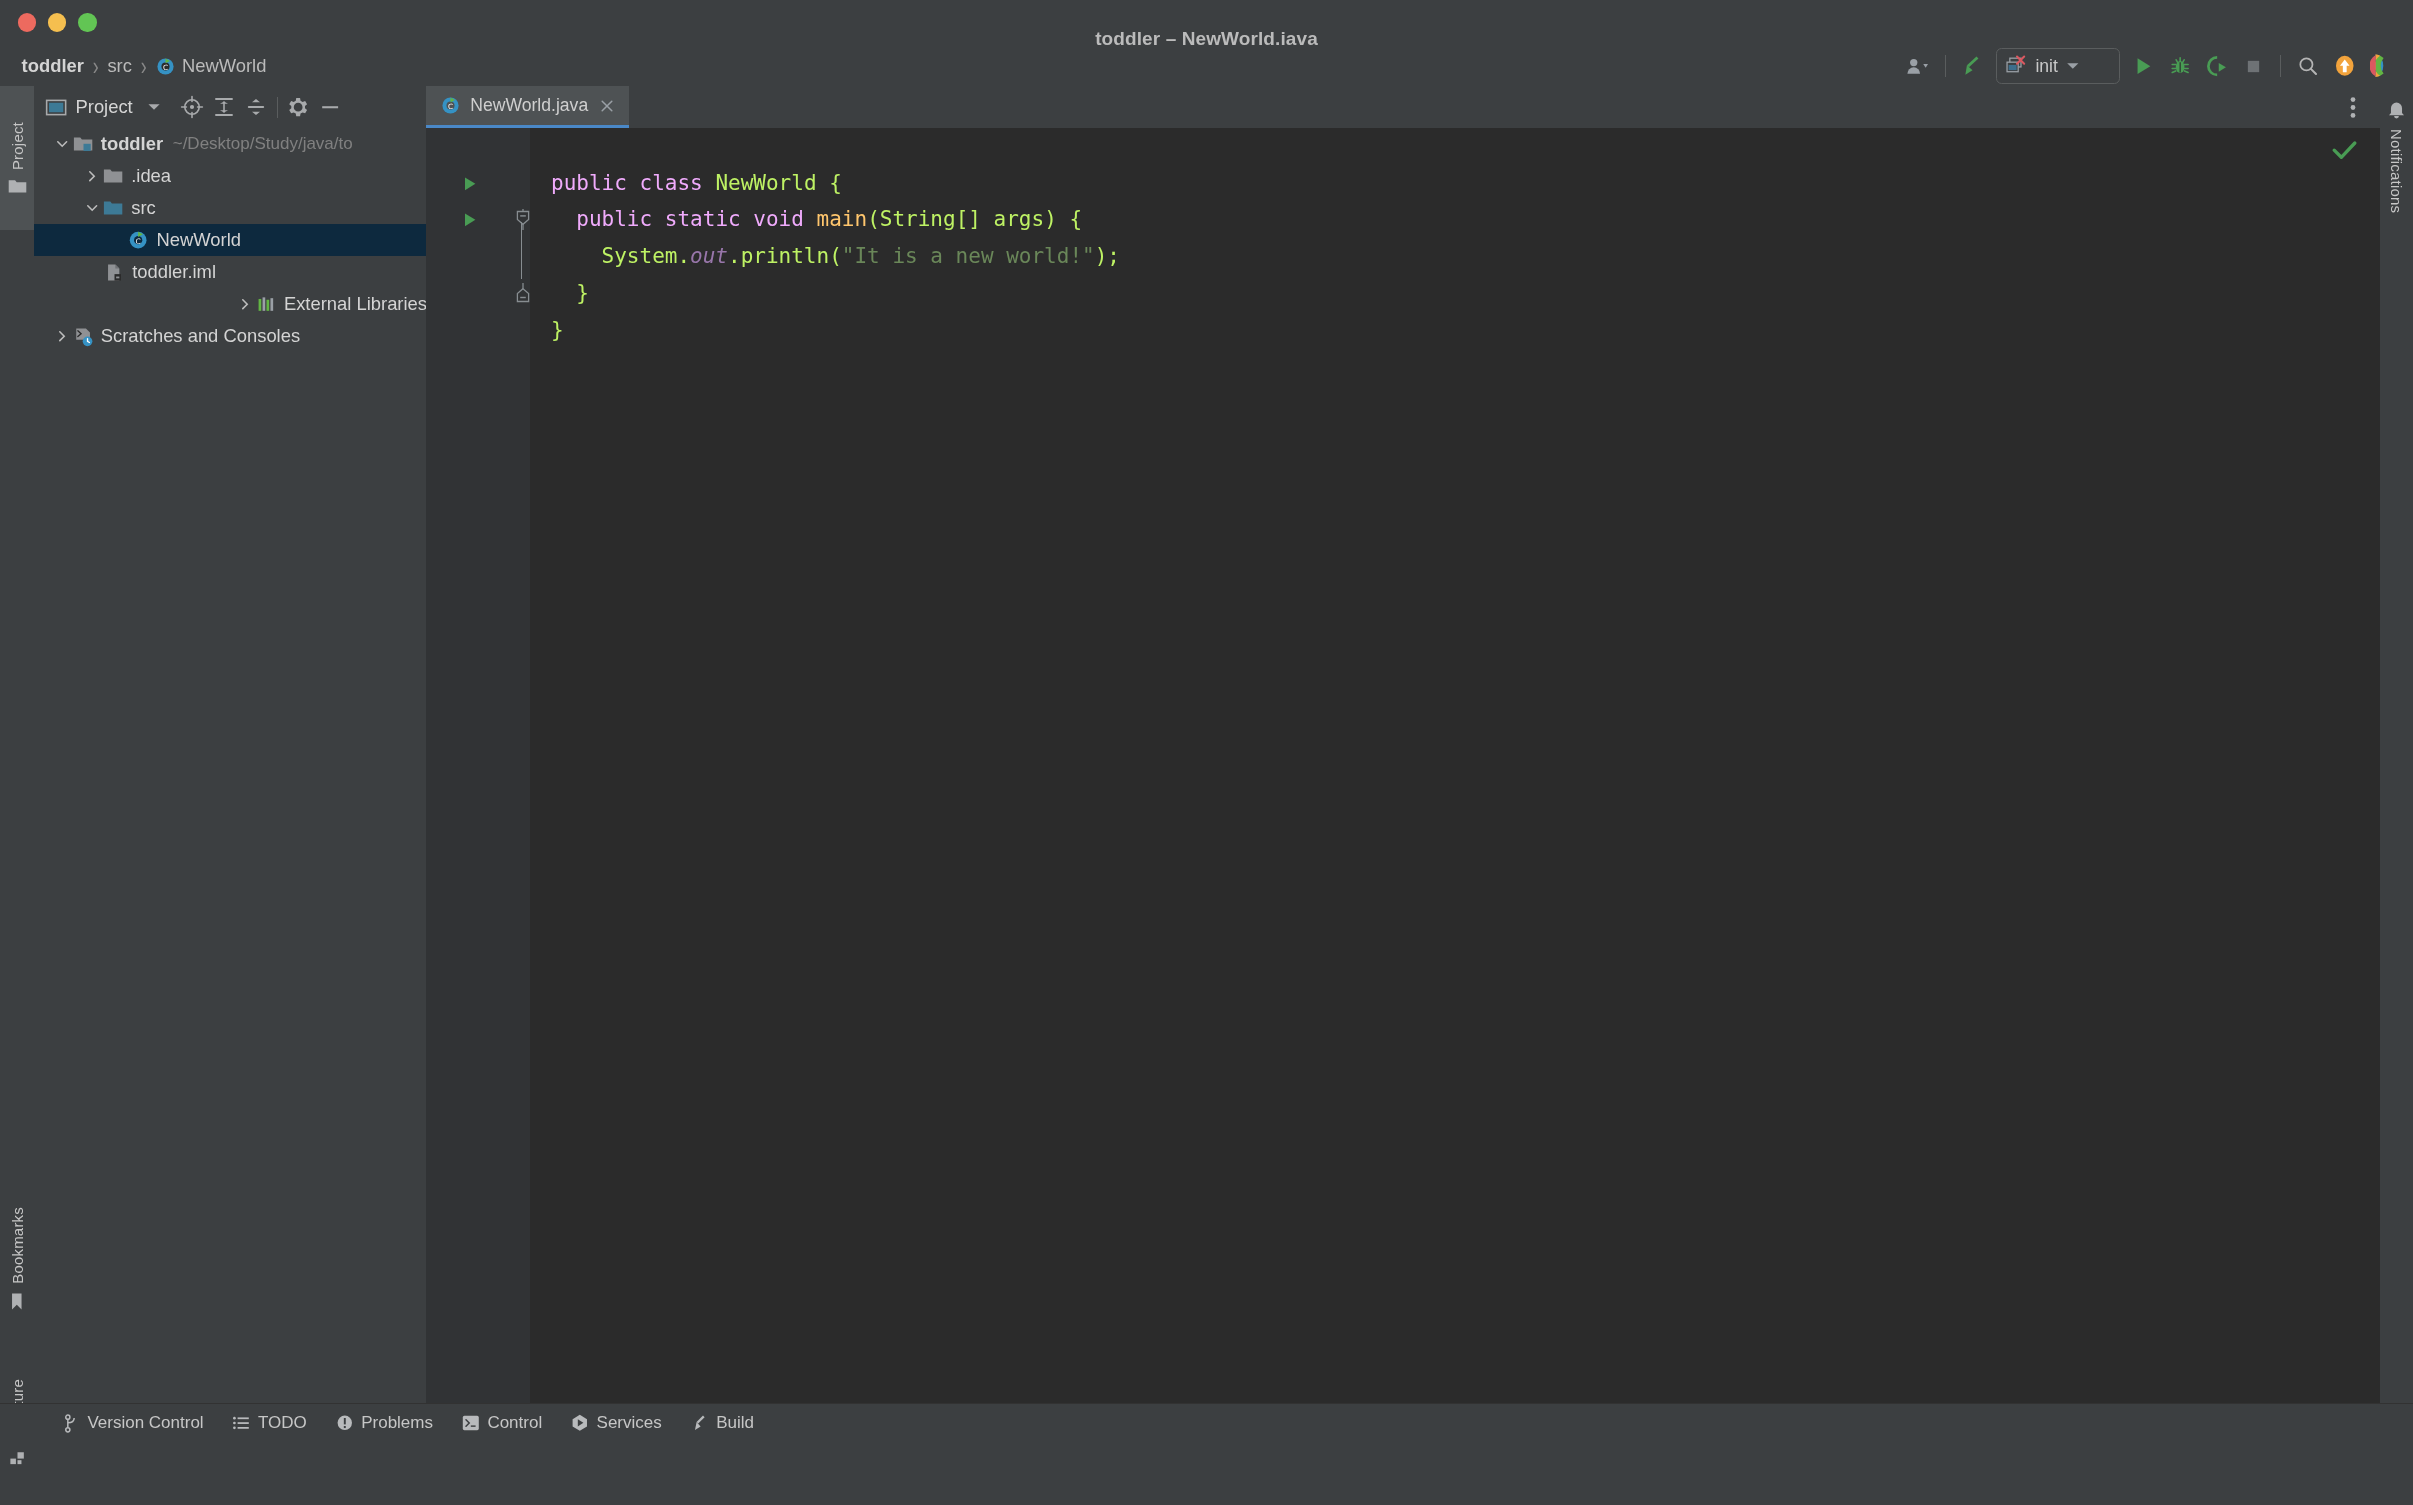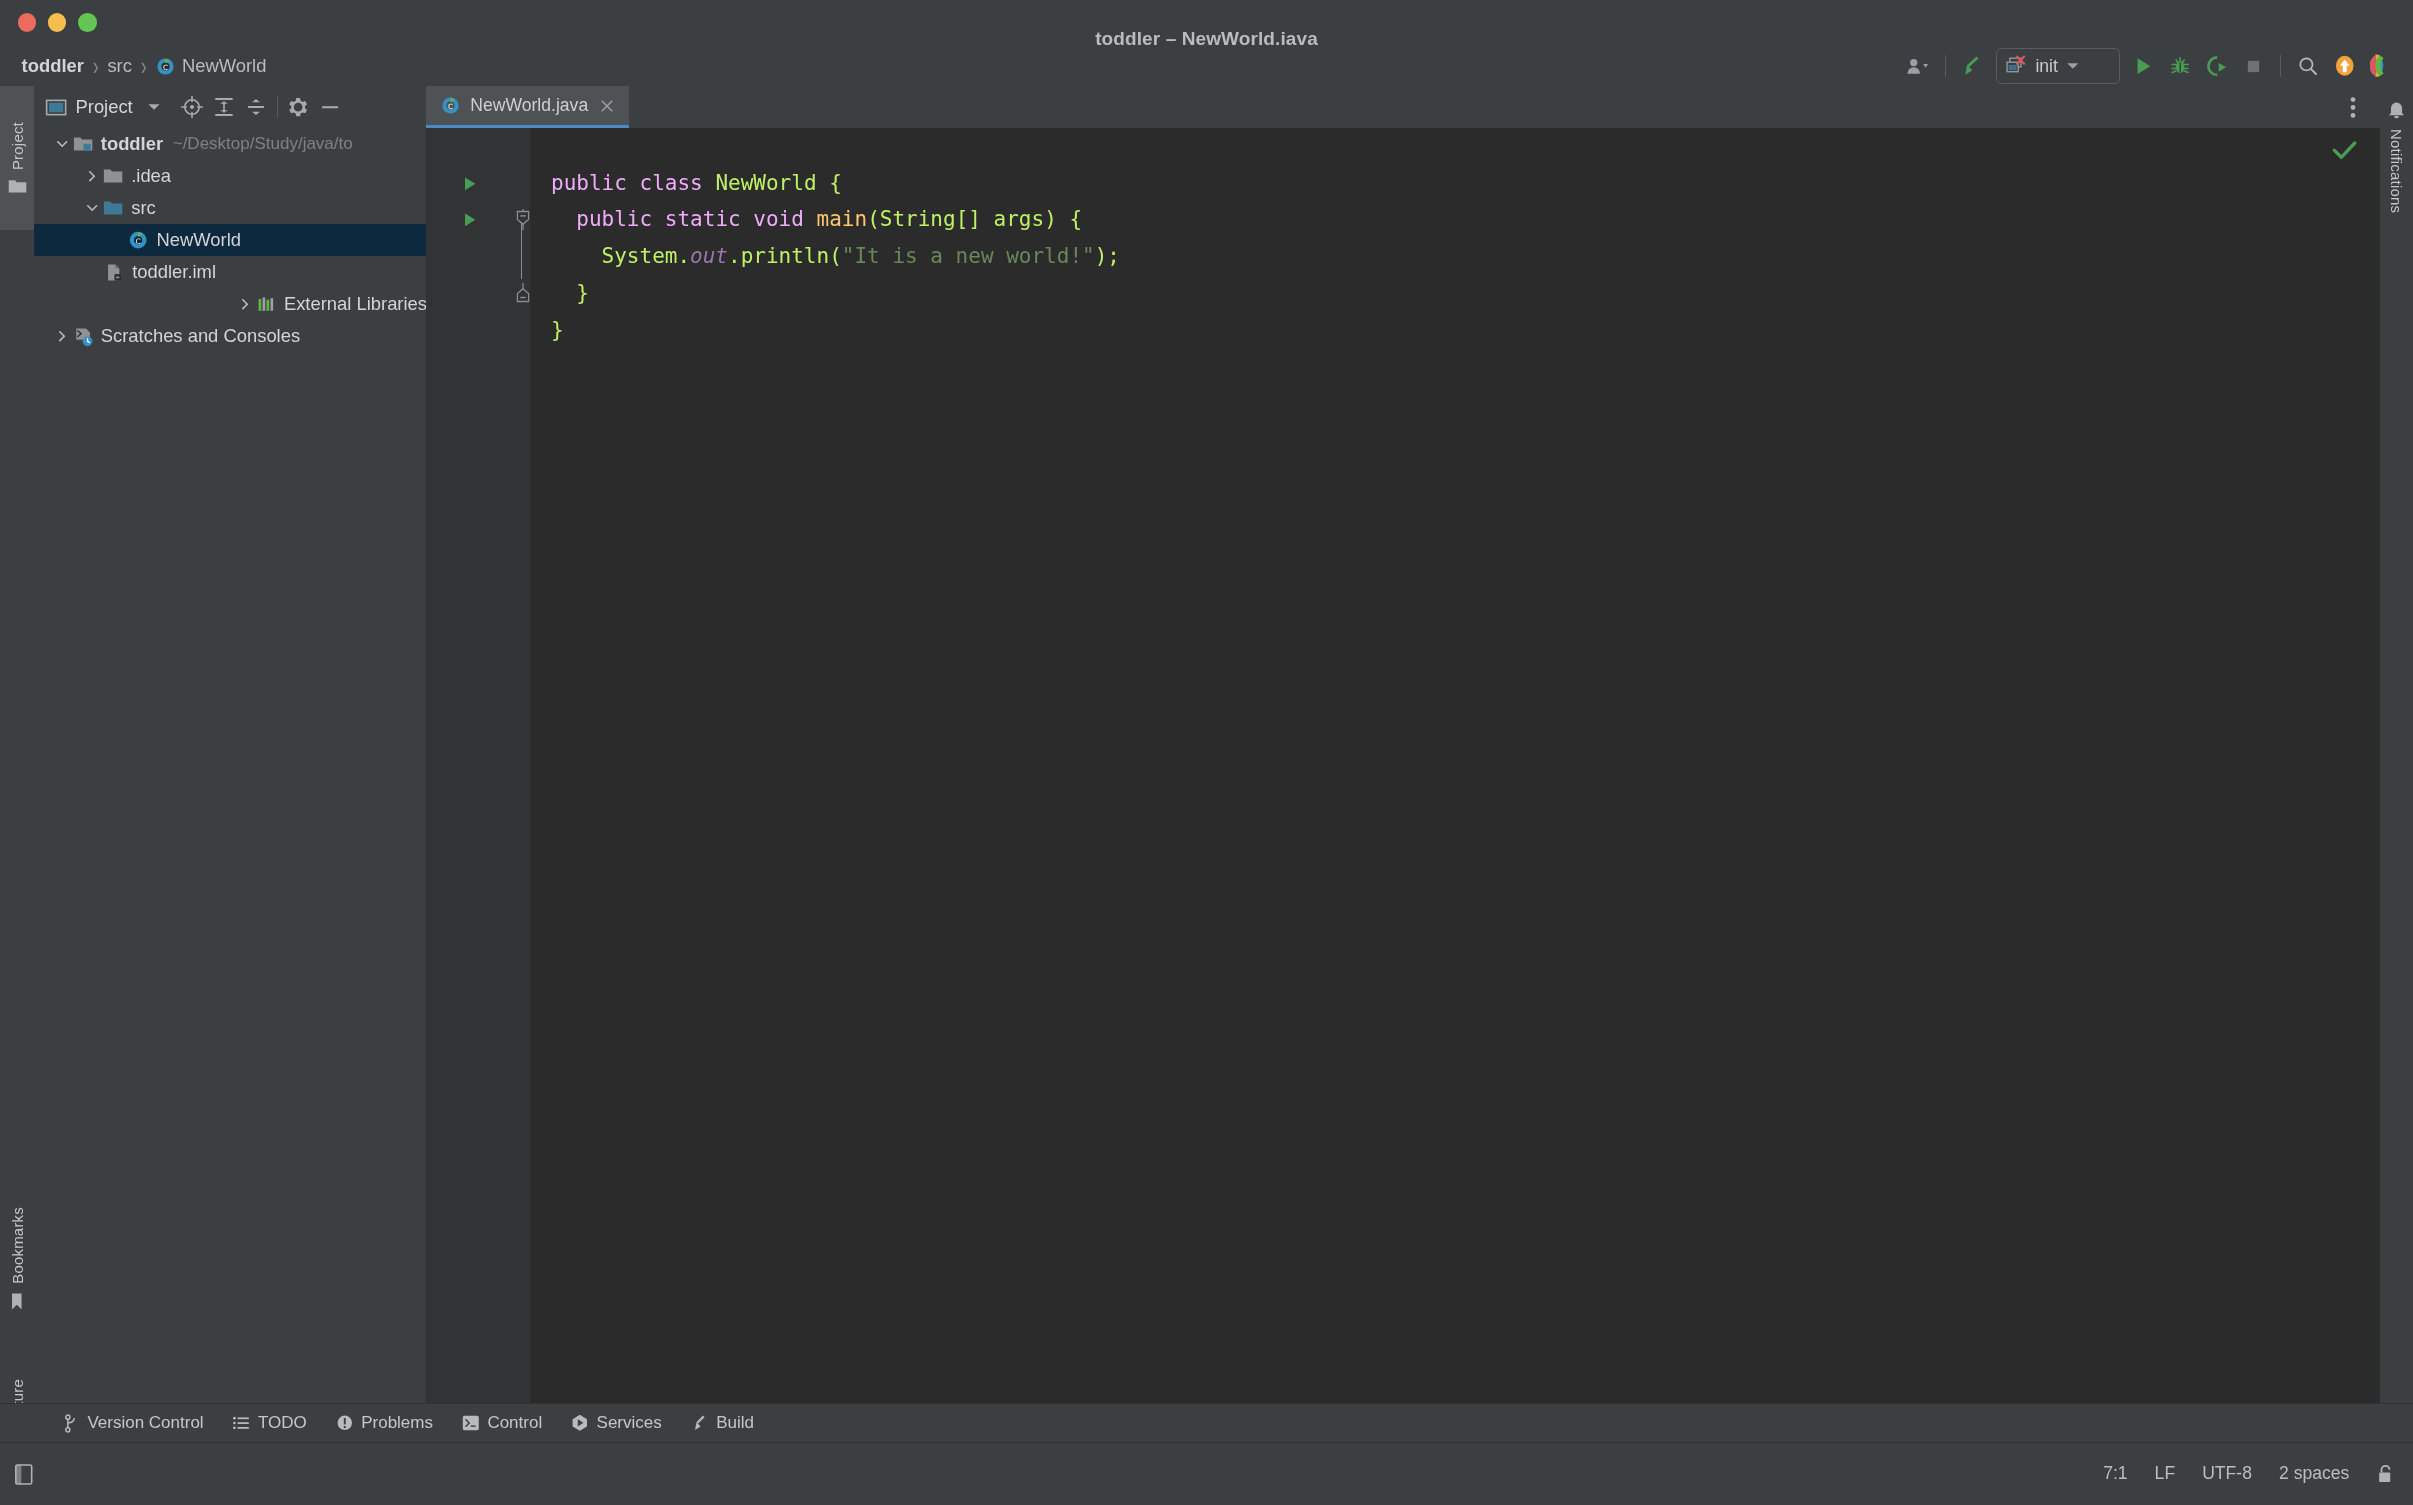--- a/index.html
+++ b/index.html
@@ -779,36 +779,15 @@
       <span>
         <svg width="17.6" height="17.6" viewBox="0 0 22 22">
           <path d="M15 2 L7 10 L9 12 L17 4 Z" fill="#b8babc"></path>
           <path d="M7 10 L5 20 L12 15.5 Z" fill="#b8babc"></path>
         </svg>
       </span>
       <span>Build</span>
     </div>
   </div>
 
-  <div class="statusbar">
-    <div class="sb-left">
-      <svg width="25.5" height="27" viewBox="0 0 32 34">
-        <rect x="6" y="5" width="20" height="24" rx="2" fill="none" stroke="#b0b2b4" stroke-width="2"></rect>
-        <rect x="6" y="5" width="7" height="24" fill="#b0b2b4" opacity="0.55"></rect>
-      </svg>
-    </div>
-
-    <div class="sb-right">
-      <span class="sb-cell">7:1</span>
-      <span class="sb-cell">LF</span>
-      <span class="sb-cell">UTF-8</span>
-      <span class="sb-cell">2 spaces</span>
-      <span>
-        <svg width="19" height="22.3" viewBox="0 0 24 28">
-          <path d="M7 12 v-3.5 a5 5 0 0 1 10 0" fill="none" stroke="#b0b2b4" stroke-width="2.3"></path>
-          <rect x="4" y="12" width="14" height="12" rx="1.5" fill="#b0b2b4"></rect>
-        </svg>
-      </span>
-    </div>
-  </div>
 
 </div>
 
 
 </body></html>

